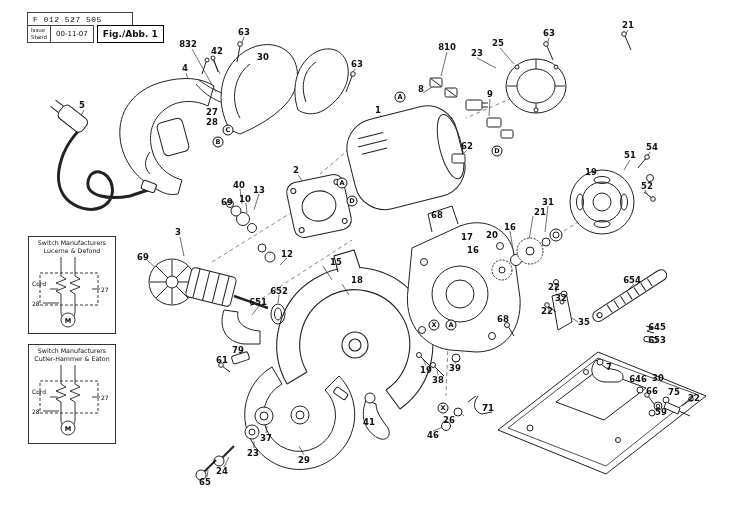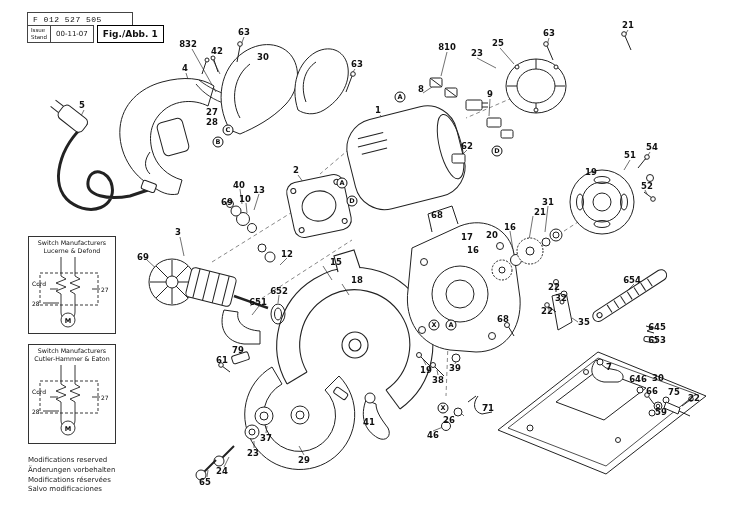--- a/index.html
+++ b/index.html
@@ -522,20 +522,14 @@
         <line x1="62" y1="33" x2="70" y2="33"></line>
         <line x1="13" y1="47" x2="29" y2="47"></line>
       </g>
       <text x="2" y="30" font-size="6">Cord</text>
       <text x="71" y="35.5" font-size="6">27</text>
       <text x="2" y="49.5" font-size="6">28</text>
       <text x="38" y="66.5" font-size="6.5" font-weight="bold" text-anchor="middle">M</text>
     </svg>
   </div>
 
-  <div id="footer-notes">
-    <div>Modifications reserved</div>
-    <div>Änderungen vorbehalten</div>
-    <div>Modifications réservées</div>
-    <div>Salvo modificaciones</div>
-  </div>
 
 </div>
 
 </body></html>

